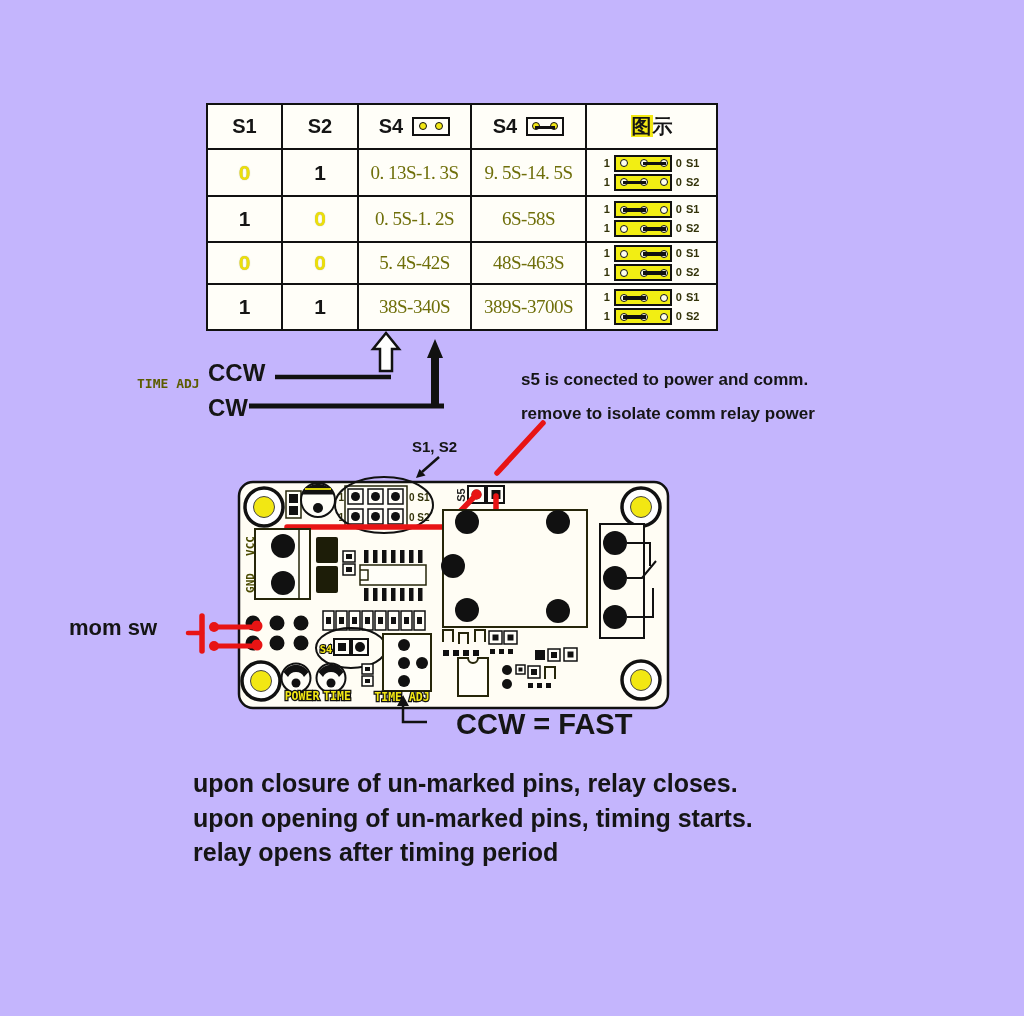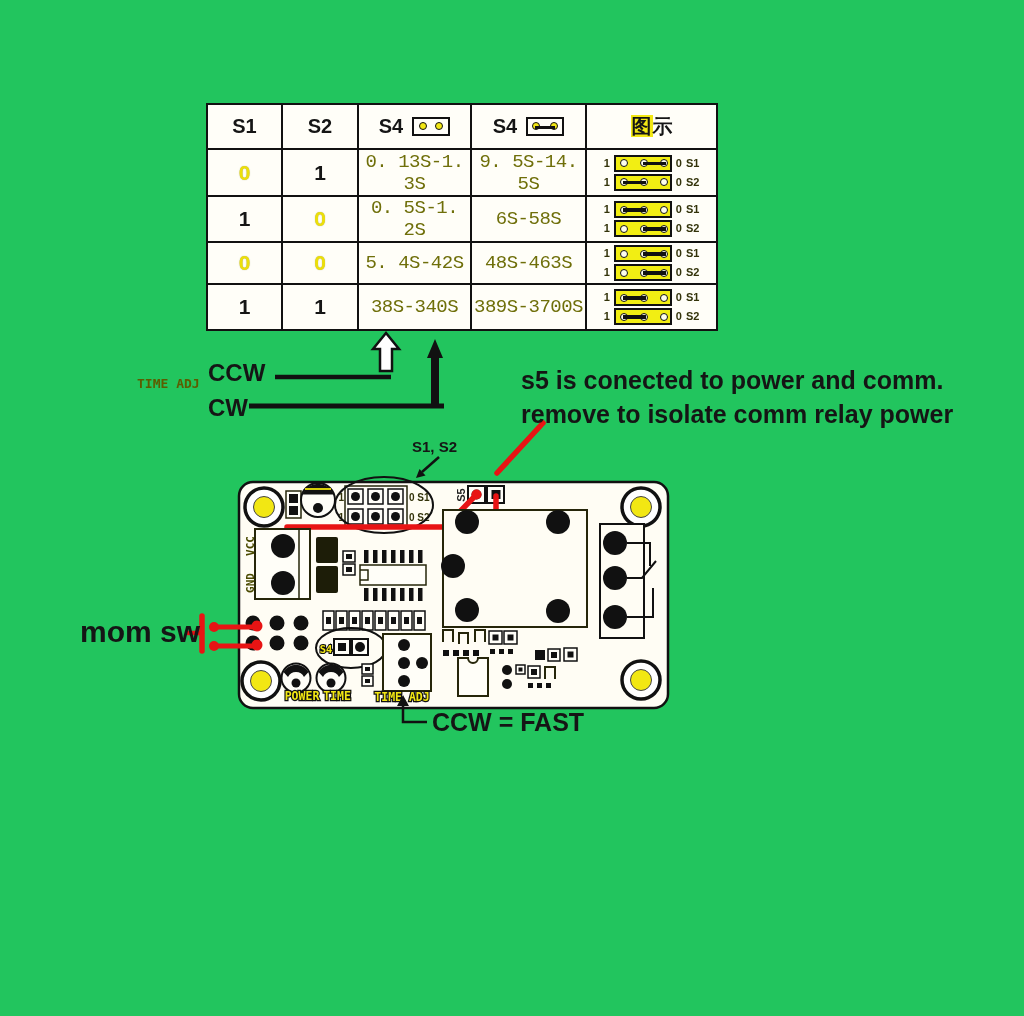--- a/index.html
+++ b/index.html
@@ -1,44 +1,44 @@
 <!DOCTYPE html>
 <html><head>
 <meta charset="utf-8">
 <style>
   html,body{margin:0;padding:0;background:#ffffff;}
-  #canvas{position:relative;width:1024px;height:1016px;background:#22c55e;overflow:hidden;
+  #canvas{position:relative;width:1024px;height:1016px;background:#c4b5fd;overflow:hidden;
           font-family:"Liberation Sans",sans-serif;color:#151515;}
   
   #settings-table{position:absolute;left:206px;top:103px;border-collapse:collapse;table-layout:fixed;}
   #settings-table td,#settings-table th{border:2.5px solid #111;padding:0;text-align:center;vertical-align:middle;background:#fffef8;}
   #settings-table th{font-size:20px;font-weight:bold;}
   .sval{font-size:21px;font-weight:bold;}
   .sval.zero{color:#ecdf0a;text-shadow:0 0 1px rgba(90,90,0,.55);}
-  .tval{font-family:Liberation Mono, monospace;font-size:19px;color:#6f6f0a;letter-spacing:-0.5px;}
+  .tval{font-family:Liberation Serif, serif;font-size:19px;color:#6f6f0a;letter-spacing:-0.5px;}
   .hdr-flex{display:inline-flex;align-items:center;gap:9px;justify-content:center;}
   .jicon{position:relative;width:38px;height:19px;border:2.5px solid #111;background:#fffef8;display:inline-block;box-sizing:border-box;}
   .jicon .d{position:absolute;top:3px;width:8px;height:8px;border-radius:50%;background:#f2e713;border:1.5px solid #111;box-sizing:border-box;}
   .jicon .bar{position:absolute;top:7px;height:3px;background:#111;}
   .legend-char-hl{background:#f2e713;padding:0 1px;}
   .legend-cell{display:flex;flex-direction:column;align-items:center;justify-content:center;gap:0;}
   .jrow{display:flex;align-items:center;gap:4px;height:19px;}
   .jlab{font-size:11px;font-weight:bold;color:#33330a;line-height:1;}
   .jbox{position:relative;width:58px;height:17px;background:#f2ee13;border:2px solid #111;box-sizing:border-box;flex:0 0 auto;}
   .jbox .jdot{position:absolute;top:2.5px;width:8px;height:8px;border-radius:50%;background:#fdfdec;border:1.5px solid #111;box-sizing:border-box;}
   .jbox .jbar{position:absolute;top:5px;height:3.5px;width:23px;background:#111;}
   
   .ann{position:absolute;font-weight:bold;white-space:nowrap;}
   #time-adj-note{left:137px;top:376px;font-family:"DejaVu Sans Mono",monospace;font-size:13px;color:#5c5c00;}
   #ccw-label{left:208px;top:359px;font-size:24px;}
   #cw-label{left:208px;top:394px;font-size:24px;}
-  #s5-note{left:521px;top:363px;font-size:25px;line-height:34px;}
+  #s5-note{left:521px;top:363px;font-size:17px;line-height:34px;}
   #s1s2-callout{left:412px;top:438px;font-size:15px;}
-  #mom-sw-label{left:80px;top:615px;font-size:30px;}
-  #ccw-fast{left:432px;top:708px;font-size:25px;}
+  #mom-sw-label{left:69px;top:615px;font-size:22px;}
+  #ccw-fast{left:456px;top:708px;font-size:29px;}
   #footer-note{left:193px;top:766px;font-size:25px;line-height:34.5px;}
   svg{position:absolute;left:0;top:0;}
   .silk{stroke:#26260a;fill:#fffef8;}
   .padline{stroke:#111;fill:#fffef8;}
 </style>
 </head>
 <body>
 
 <div id="canvas">
 
@@ -461,13 +461,18 @@
   <div class="ann" id="time-adj-note">TIME ADJ</div>
   <div class="ann" id="ccw-label">CCW</div>
   <div class="ann" id="cw-label">CW</div>
   <div class="ann" id="s5-note">
     <div>s5 is conected to power and comm.</div>
     <div>remove to isolate comm relay power</div>
   </div>
   <div class="ann" id="s1s2-callout">S1, S2</div>
   <div class="ann" id="mom-sw-label">mom sw</div>
   <div class="ann" id="ccw-fast">CCW = FAST</div>
+  <div class="ann" id="footer-note">
+    <div>upon closure of un-marked pins, relay closes.</div>
+    <div>upon opening of un-marked pins, timing starts.</div>
+    <div>relay opens after timing period</div>
+  </div>
 </div>
 
 </body></html>

